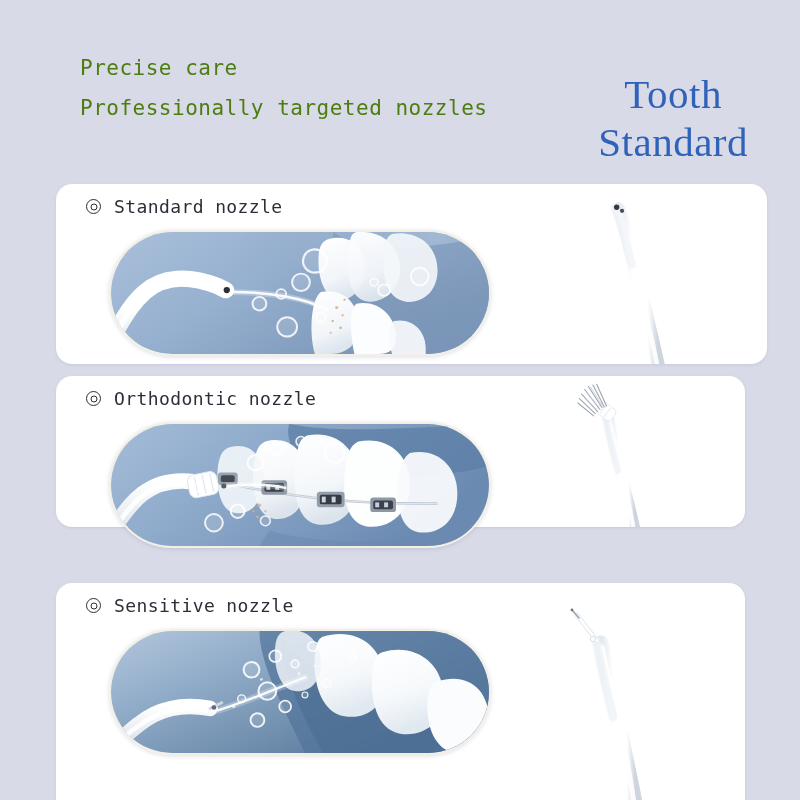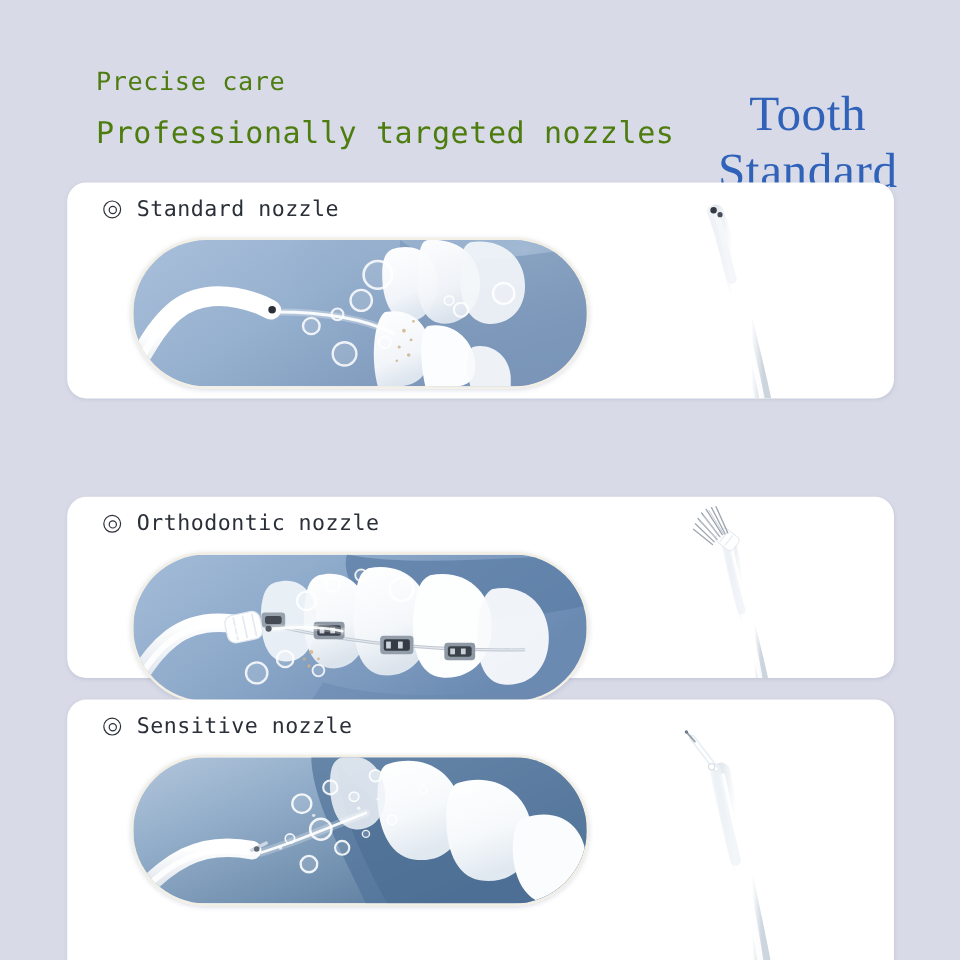--- a/index.html
+++ b/index.html
@@ -29,21 +29,21 @@
   }
   .headline {
     font-family: "DejaVu Sans Mono", "Liberation Mono", monospace;
     font-size: 21px;
     color: #4d7c0f;
     letter-spacing: 0.5px;
     line-height: 1.0;
     white-space: nowrap;
   }
   .headline.line1 { margin-bottom: 19px; }
-  .headline.line2 { font-size: 25px; }
+  .headline.line2 { font-size: 21px; }
 
   .header-right {
     position: absolute;
     right: 52px;
     top: 70px;
     text-align: center;
     font-family: "Liberation Serif", "DejaVu Serif", serif;
     color: #2f62b8;
     font-size: 41px;
     line-height: 1.18;
@@ -52,22 +52,22 @@
 
   
   .card {
     position: absolute;
     left: 56px;
     width: 689px;
     background: #ffffff;
     border-radius: 16px;
     box-shadow: 0 1px 3px rgba(120,126,150,0.16);
   }
-  .card-1 { top: 152px; height: 180px; }
-  .card-2 { top: 376px; height: 151px; margin-top: 38px; }
+  .card-1 { top: 184px; height: 180px; padding-left: 22px; }
+  .card-2 { top: 376px; height: 151px; }
   .card-3 { top: 583px; height: 238px; }
 
   .card-label {
     position: absolute;
     left: 30px;
     top: 12px;
     display: flex;
     align-items: center;
     gap: 13px;
     font-family: "DejaVu Sans Mono", "Liberation Mono", monospace;

